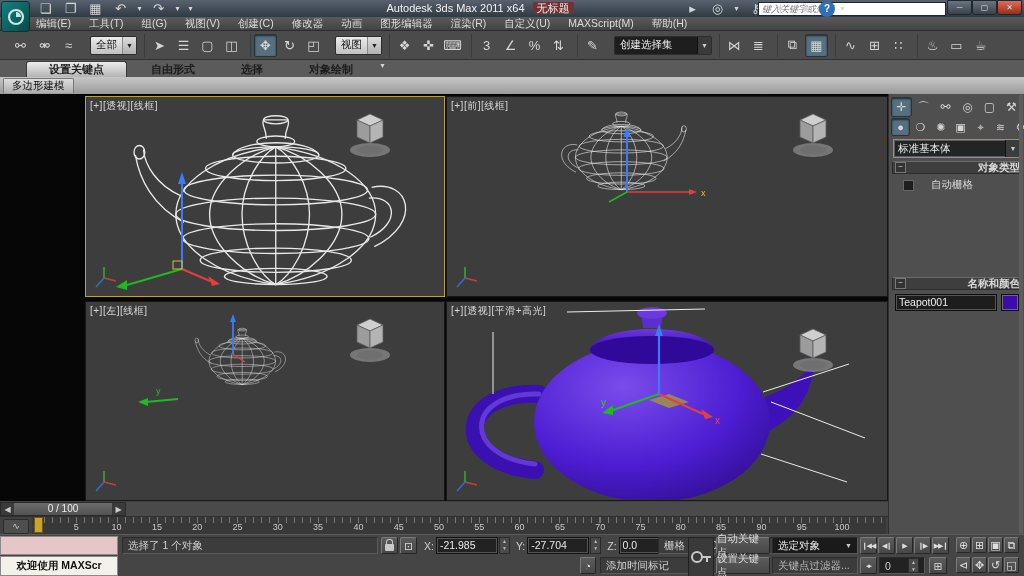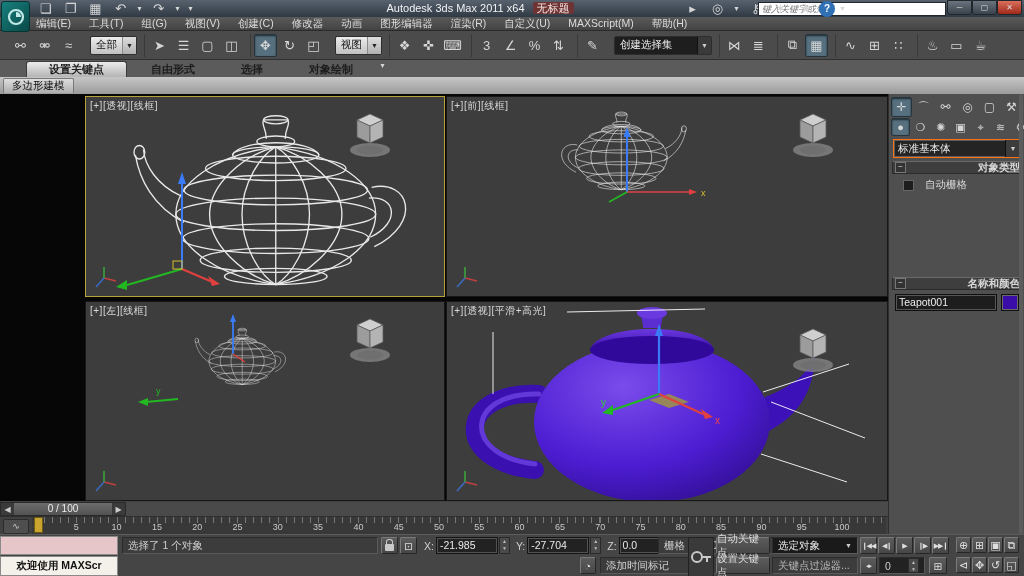--- a/index.html
+++ b/index.html
@@ -78,21 +78,21 @@
   #catdrop{position:absolute;left:4px;top:45px;width:126px;height:17px;background:#242424;
     border:1px solid #f97316;box-shadow:inset 0 0 0 1px #5c5c5c;display:flex;align-items:center;}
   #catdrop .ddlbl{flex:1;color:#efefef;font-size:10.5px;padding-left:4px;}
   #catdrop .ddarrow{width:14px;height:100%;background:#3c3c3c;color:#ccc;font-size:7px;
     display:flex;align-items:center;justify-content:center;border-left:1px solid #111;}
   .rollhead{position:absolute;left:3px;width:129px;height:13px;background:#3e3e3e;
     border:1px solid #2b2b2b;border-top-color:#6a6a6a;display:flex;align-items:center;box-sizing:border-box;}
   .rollhead .minus{width:9px;height:9px;margin-left:2px;border:1px solid #777;color:#ddd;font-size:8px;
     line-height:7px;text-align:center;background:#333;}
   .rollhead .rtitle{flex:1;text-align:right;font-size:10.5px;font-weight:bold;color:#d8d8d8;}
-  #autogrid{position:absolute;left:14px;top:84px;display:flex;align-items:center;gap:11px;color:#d8d8d8;font-size:10.5px;}
+  #autogrid{position:absolute;left:14px;top:84px;display:flex;align-items:center;gap:17px;color:#d8d8d8;font-size:10.5px;}
   #autogrid .chk{width:9px;height:9px;background:#1e1e1e;border:1px solid #666;}
   #objgrid{position:absolute;left:6px;top:99px;width:124px;display:flex;flex-wrap:wrap;gap:3px;}
   .objbtn{width:59px;height:14px;box-sizing:border-box;font-size:10.5px;color:#e4e4e4;text-align:center;line-height:14px;
     background:linear-gradient(#636363,#4a4a4a);border:1px solid #292929;border-top-color:#7c7c7c;border-left-color:#7c7c7c;border-radius:3px;}
   #namerow{position:absolute;left:6px;top:200px;width:124px;display:flex;gap:4px;align-items:center;}
   #namefield{flex:1;height:15px;background:#1d1d1d;border:1px solid #0e0e0e;box-shadow:inset 0 0 0 1px #555;
     color:#efefef;font-size:10.5px;padding:0 3px;line-height:15px;}
   #colorswatch{width:16px;height:15px;border:1px solid #111;box-shadow:inset 0 0 0 1px #6a6a6a;}
   #panelscroll{position:absolute;right:1px;top:0;width:4px;height:440px;background:#5c5c5c;border-radius:2px;}
   

